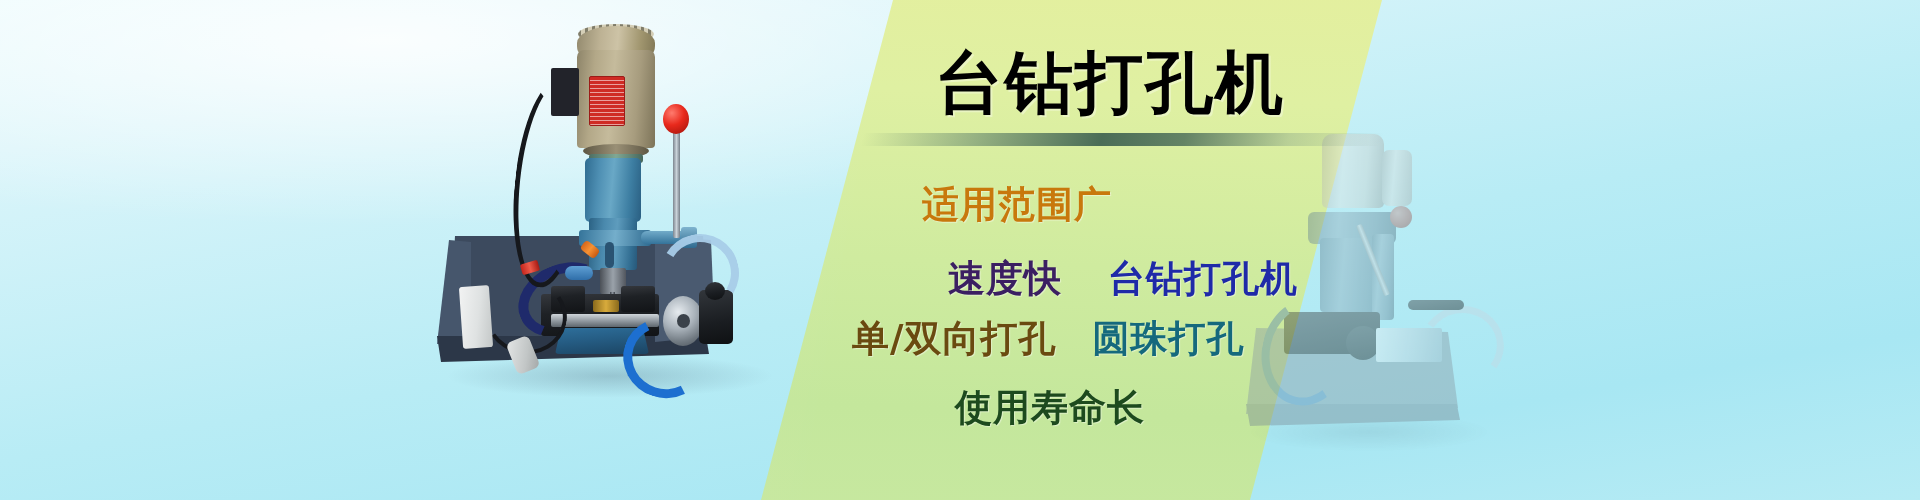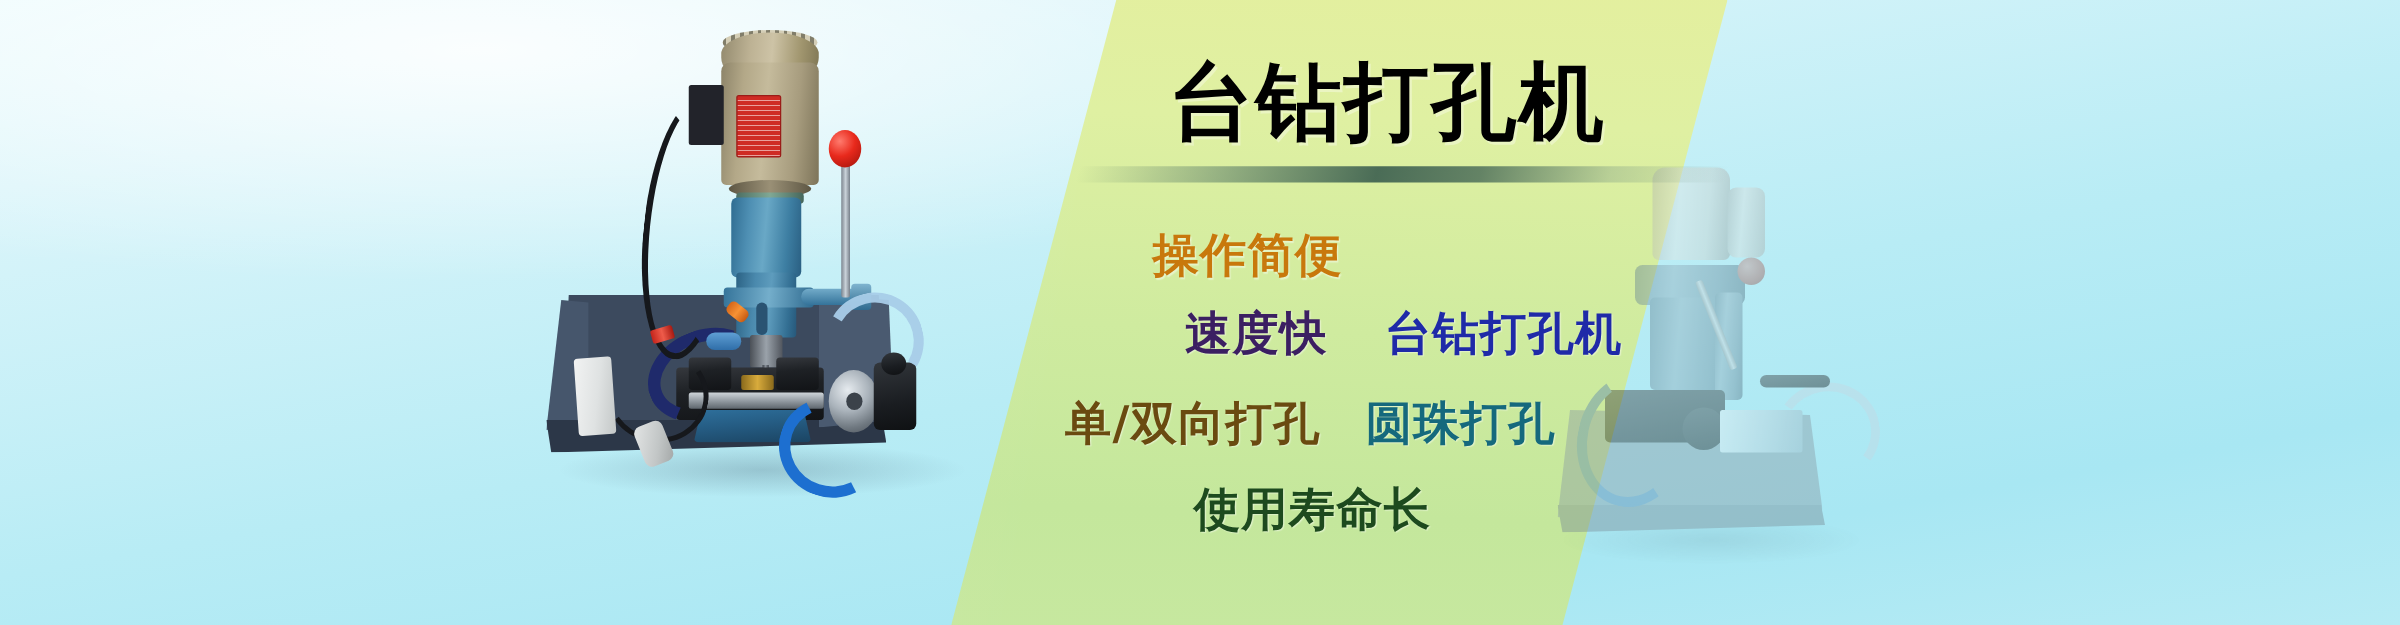--- a/index.html
+++ b/index.html
@@ -69,21 +69,21 @@
   .feat-row{
     position:absolute;
     display:flex;
     align-items:baseline;
     white-space:nowrap;
     font-weight:bold;
     font-size:37px;
     letter-spacing:1px;
   }
   #feat-row-1{left:866px;top:180px;}
-  #feat-row-2{left:948px;top:242px;align-items:center;}
+  #feat-row-2{left:948px;top:254px;align-items:center;}
   #feat-row-3{left:852px;top:314px;}
   #feat-row-4{left:955px;top:383px;}
 
   .feat-item{
     text-shadow:1px 1px 1px rgba(255,255,255,.45);
   }
   .gap-lg{width:56px;display:inline-block;}
   .gap-md{width:46px;display:inline-block;}
   .gap-sm{width:36px;display:inline-block;}
 
@@ -275,21 +275,21 @@
   </div>
 
   <div id="content">
 
     <div id="page-title">台钻打孔机</div>
 
     <div id="title-divider"></div>
 
     <div class="feat-row" id="feat-row-1">
       <span class="gap-lg"></span>
-      <span class="feat-item" style="color:#c8780c;">操作简便</span>
+      <span class="feat-item" style="color:#c8780c;">适用范围广</span>
     </div>
 
     <div class="feat-row" id="feat-row-2">
       <span class="feat-item" style="color:#3b1f62;">速度快</span>
       <span class="gap-md"></span>
       <span class="feat-item" style="color:#1f2aa8;">台钻打孔机</span>
     </div>
 
     <div class="feat-row" id="feat-row-4">
       <span class="feat-item" style="color:#1d4a1e;">使用寿命长</span>

